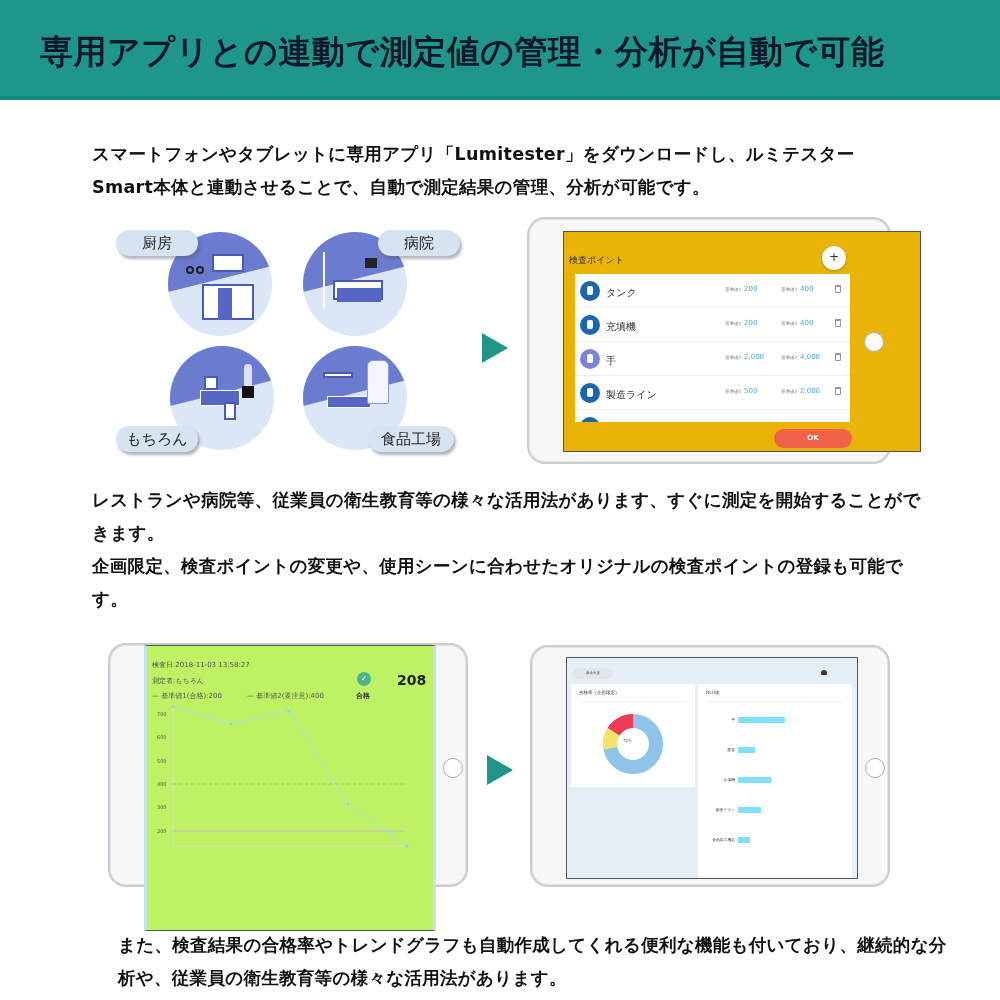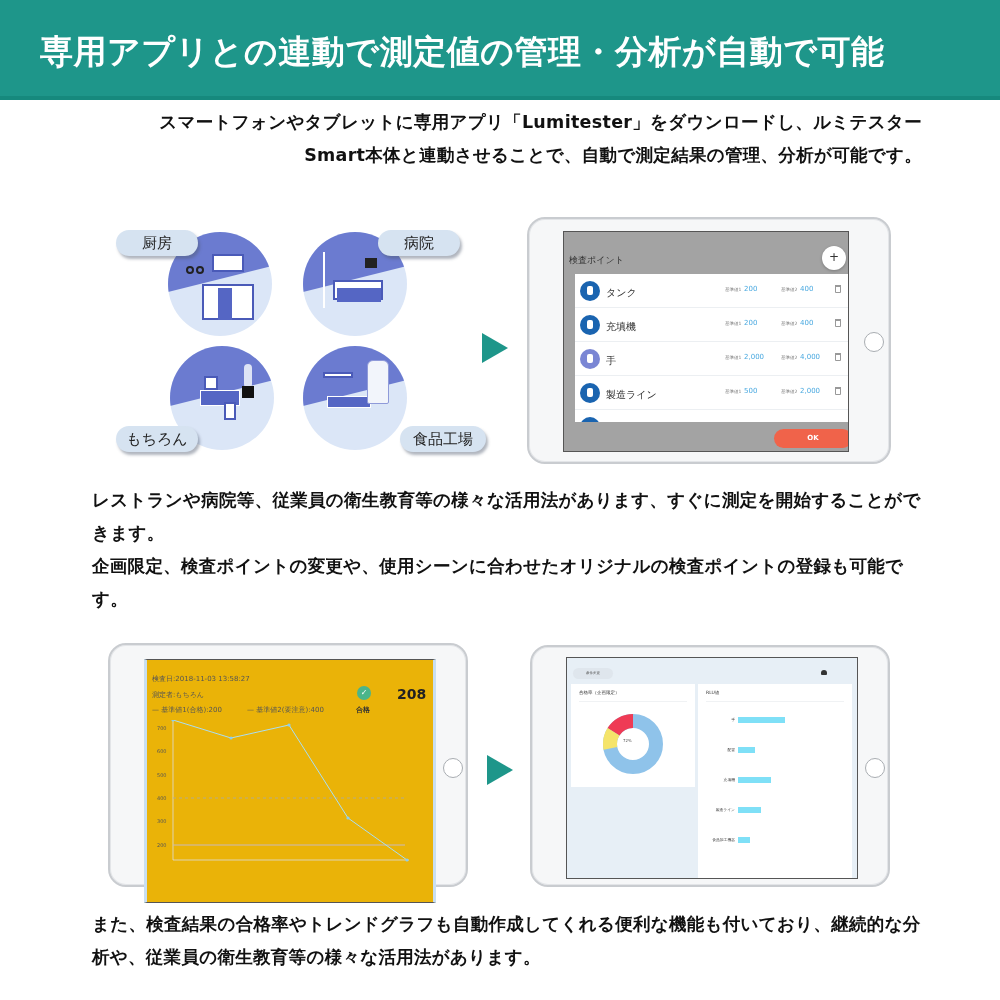--- a/index.html
+++ b/index.html
@@ -1,71 +1,71 @@
 <!DOCTYPE html>
 <html><head>
 <meta charset="utf-8">
 <style>
   * { box-sizing: border-box; margin: 0; padding: 0; }
   html, body { width: 1000px; height: 1000px; background: #ffffff; overflow: hidden; }
   body { font-family: "DejaVu Sans", "Liberation Sans", sans-serif; color: #111; position: relative; }
 
   .header { position: absolute; left: 0; top: 0; width: 1000px; height: 100px; background: #1e968a; border-bottom: 4px solid #16897d; }
-  .header h1 { position: absolute; left: 40px; top: 30px; font-size: 33px; font-weight: bold; color: #ffffff; letter-spacing: 0.5px; white-space: nowrap; }
+  .header h1 { position: absolute; left: 40px; top: 30px; font-size: 33px; font-weight: bold; color: #0f172a; letter-spacing: 0.5px; white-space: nowrap; }
 
   .para { position: absolute; left: 92px; width: 830px; font-size: 17.5px; font-weight: bold; line-height: 33px; color: #111; letter-spacing: 0.3px; }
-  .p1 { top: 106px; text-align: right; }
+  .p1 { top: 138px; }
   .p2 { top: 484px; }
-  .p3 { top: 908px; }
+  .p3 { top: 929px; margin-left: 26px; }
 
   
   .scene { position: absolute; width: 104px; height: 104px; border-radius: 50%; overflow: hidden; background: #dbe6f7; }
   .scene .wall { position: absolute; left: 0; top: 0; width: 100%; height: 58%; background: #6b7bd0; transform: skewY(-14deg); transform-origin: left top; }
   .scene .obj { position: absolute; background: #fff; border: 2px solid #4a5ab8; }
   .scene .obj2 { position: absolute; background: #5566c4; }
   .s-kitchen { left: 168px; top: 232px; }
   .s-hospital { left: 303px; top: 232px; }
   .s-restaurant { left: 170px; top: 346px; }
   .s-factory { left: 303px; top: 346px; }
 
   .pill { position: absolute; height: 26px; border-radius: 13px; background: #d6e3f1; box-shadow: 2px 3px 3px rgba(80,90,110,0.45); font-size: 15px; color: #222; text-align: center; line-height: 26px; font-weight: normal; }
   .pill-kitchen { left: 116px; top: 230px; width: 82px; }
   .pill-hospital { left: 378px; top: 230px; width: 82px; }
   .pill-restaurant { left: 116px; top: 426px; width: 82px; }
-  .pill-factory { left: 400px; top: 426px; width: 86px; }
+  .pill-factory { left: 368px; top: 426px; width: 86px; }
 
   .arrow { position: absolute; width: 0; height: 0; border-top: 15px solid transparent; border-bottom: 15px solid transparent; border-left: 26px solid #1e968a; }
   .arrow1 { left: 482px; top: 333px; }
   .arrow2 { left: 487px; top: 755px; }
 
   
   .tablet { position: absolute; background: #f6f7f8; border: 2px solid #c9ccd0; border-radius: 18px; box-shadow: 0 0 0 1px #e3e5e8 inset; }
   .tablet .home { position: absolute; width: 20px; height: 20px; border-radius: 50%; border: 1.5px solid #a9adb2; background: #fff; }
   .screen { position: absolute; border: 1.5px solid #555; overflow: hidden; }
 
   .t1 { left: 527px; top: 217px; width: 364px; height: 247px; }
-  .t1 .screen { left: 34px; top: 12px; width: 286px; height: 221px; background: #a3a3a3; }
+  .t1 .screen { left: 34px; top: 12px; width: 358px; height: 221px; background: #eab308; }
   .t1 .home { left: 335px; top: 113px; }
   .sc-title { position: absolute; left: 5px; top: 22px; font-size: 9px; color: #333; }
   .add-btn { position: absolute; left: 258px; top: 14px; width: 24px; height: 24px; border-radius: 50%; background: #fff; box-shadow: 0 1px 3px rgba(0,0,0,0.25); font-size: 12px; text-align: center; line-height: 23px; color: #333; }
   .list { position: absolute; left: 11px; top: 42px; width: 275px; height: 148px; background: #fff; overflow: hidden; }
   .row { position: absolute; left: 0; width: 275px; height: 34px; border-bottom: 1px solid #eceff2; }
   .row .ic { position: absolute; left: 5px; top: 7px; width: 20px; height: 20px; border-radius: 50%; background: #1a64b0; }
   .row .ic.purple { background: #7a86d4; }
   .row .ic::after { content: ""; position: absolute; left: 7px; top: 5px; width: 6px; height: 9px; background: #fff; border-radius: 2px; }
   .row .name { position: absolute; left: 31px; top: 12px; font-size: 10px; color: #333; }
   .row .k1 { position: absolute; left: 150px; top: 13px; font-size: 4.5px; color: #777; }
   .row .v1 { position: absolute; left: 169px; top: 11px; font-size: 7px; color: #4aa9e0; }
   .row .k2 { position: absolute; left: 206px; top: 13px; font-size: 4.5px; color: #777; }
   .row .v2 { position: absolute; left: 225px; top: 11px; font-size: 7px; color: #4aa9e0; }
   .row .trash { position: absolute; left: 260px; top: 11px; width: 6px; height: 8px; border: 1px solid #999; border-top: 2px solid #999; border-radius: 0 0 1px 1px; }
   .ok-btn { position: absolute; left: 210px; top: 197px; width: 78px; height: 19px; border-radius: 10px; background: #f0634a; color: #fff; font-size: 7px; font-weight: bold; text-align: center; line-height: 19px; }
 
   .t2 { left: 108px; top: 643px; width: 360px; height: 244px; }
-  .t2 .screen { left: 34px; top: 14px; width: 292px; height: 244px; background: #eab308; border-left: 3px solid #c9dff0; border-right: 3px solid #c9dff0; }
+  .t2 .screen { left: 34px; top: 0; width: 292px; height: 286px; background: #bef264; border-left: 3px solid #c9dff0; border-right: 3px solid #c9dff0; }
   .t2 .home { left: 333px; top: 113px; }
   .info { position: absolute; left: 5px; font-size: 7px; color: #555; white-space: nowrap; }
   .pass-icon { position: absolute; left: 210px; top: 26px; width: 14px; height: 14px; border-radius: 50%; background: #4bb58a; color: #fff; font-size: 8px; text-align: center; line-height: 14px; }
   .pass-label { position: absolute; left: 209px; top: 45px; font-size: 7px; color: #333; font-weight: bold; }
   .count { position: absolute; left: 250px; top: 26px; font-size: 14px; font-weight: bold; color: #222; }
   .chart-svg { position: absolute; left: 0; top: 60px; }
 
   .t3 { left: 530px; top: 645px; width: 360px; height: 242px; }
   .t3 .screen { left: 34px; top: 10px; width: 292px; height: 222px; background: #e7eff6; }
   .t3 .home { left: 333px; top: 111px; }

